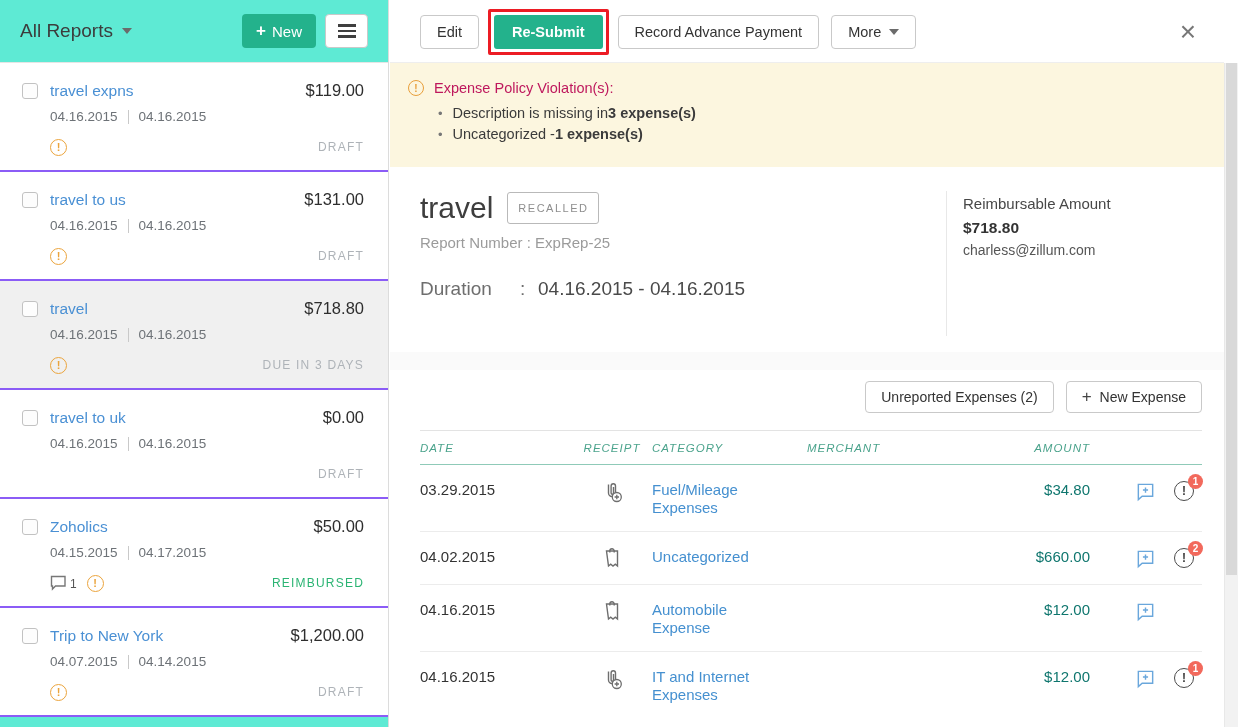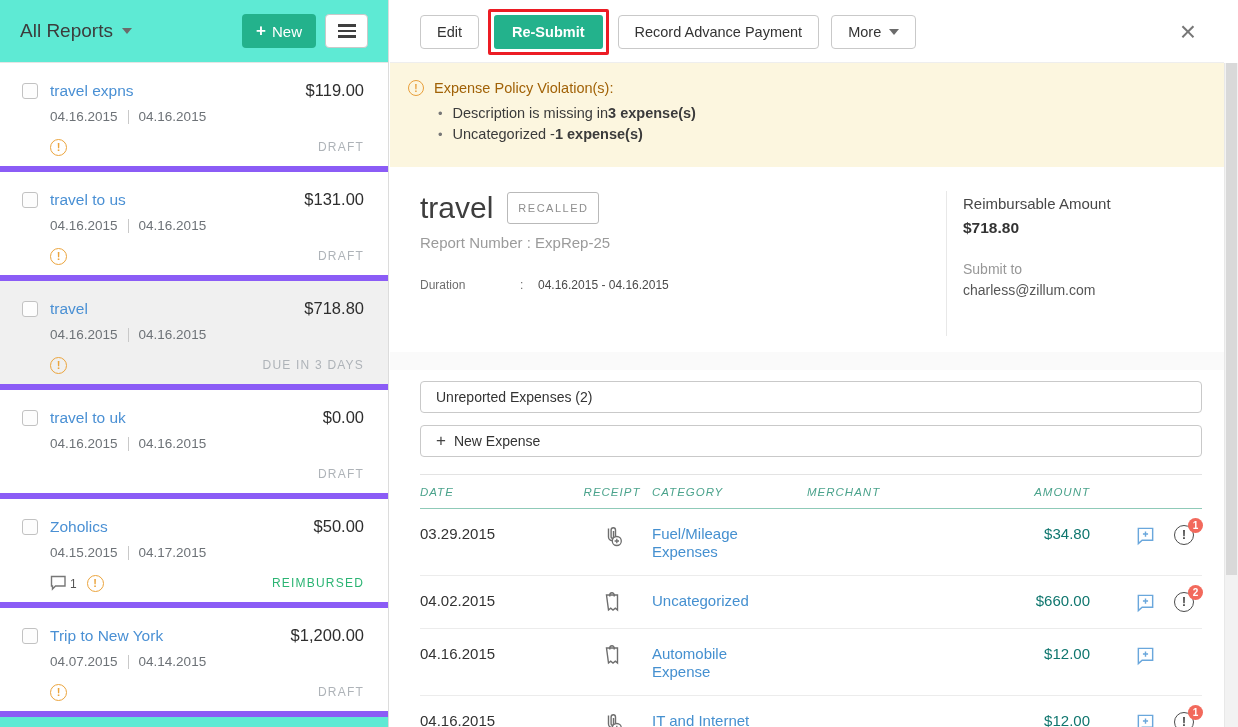--- a/index.html
+++ b/index.html
@@ -14,21 +14,21 @@
   .sb-header { height:63px; border-bottom:1px solid #e5e5e5; display:flex; align-items:center; padding:0 20px; }
   .sb-title { display:flex; align-items:center; gap:9px; cursor:pointer; }
   .sb-title-text { font-size:19px; color:#3c3c3c; }
   .caret { width:0; height:0; border-left:5px solid transparent; border-right:5px solid transparent; border-top:6px solid #6b6b6b; display:inline-block; }
   .sb-actions { margin-left:auto; display:flex; gap:9px; }
   .btn-new { background:#23b28c; color:#fff; border:none; border-radius:4px; height:34px; padding:0 14px; font-size:15px; display:flex; align-items:center; gap:6px; cursor:pointer; font-family:inherit; }
   .btn-new .plus { font-size:17px; font-weight:bold; }
   .btn-burger { width:43px; height:34px; background:#fff; border:1px solid #c9c9c9; border-radius:4px; display:flex; flex-direction:column; justify-content:center; align-items:center; gap:3px; cursor:pointer; }
   .btn-burger i { width:18px; height:2.4px; background:#3f3f3f; display:block; }
 
-  .sb-item { height:109px; border-bottom:6px solid #8b5cf6; padding:18px 24px 16px 22px; background:#fff; }
+  .sb-item { height:109px; border-bottom:2px solid #8b5cf6; padding:18px 24px 16px 22px; background:#fff; }
   .sb-item.selected { background:#f0f0f0; }
   .sbi-row1 { display:flex; align-items:center; }
   .cb { width:16px; height:16px; border:1px solid #c2c2c2; border-radius:3px; background:#fdfdfd; margin-right:12px; flex:none; cursor:pointer; }
   .rname { color:#4a90d4; font-size:15.5px; text-decoration:none; cursor:pointer; }
   .ramount { margin-left:auto; font-size:16.5px; color:#2e2e2e; }
   .sbi-row2 { margin-left:28px; margin-top:9px; font-size:13.5px; color:#6d7277; display:flex; align-items:center; }
   .dsep { width:1px; height:14px; background:#c9c9c9; margin:0 10px; display:inline-block; }
   .sbi-row3 { margin-left:28px; margin-top:13px; display:flex; align-items:center; min-height:20px; }
   .warn-ic { width:17px; height:17px; border:1.6px solid #eba43c; border-radius:50%; color:#eba43c; font-size:11px; font-weight:bold; display:flex; align-items:center; justify-content:center; flex:none; }
   .status { margin-left:auto; font-size:12px; letter-spacing:1.2px; color:#aeb3b8; }
@@ -42,48 +42,48 @@
   .tb-btn { background:#fff; border:1px solid #c9c9c9; border-radius:4px; height:34px; padding:0 16px; font-size:14.5px; color:#333; display:flex; align-items:center; gap:8px; cursor:pointer; font-family:inherit; }
   .red-annot { border:3px solid #ec1c24; padding:3px; margin:0 9px; border-radius:2px; }
   .btn-resubmit { background:#23b28c; color:#fff; border:none; border-radius:3px; height:34px; padding:0 18px; font-size:14.5px; font-weight:bold; cursor:pointer; font-family:inherit; }
   .tb-btn + .tb-btn { margin-left:12px; }
   .close-x { margin-left:auto; font-size:28px; color:#777; line-height:1; cursor:pointer; padding:0 6px; font-weight:normal; }
 
   
   .violations { background:#fcf6df; padding:17px 20px 15px 18px; height:104px; }
   .vio-title { display:flex; align-items:center; gap:10px; }
   .vio-ic { width:16px; height:16px; border:1.6px solid #e89f3b; border-radius:50%; color:#e89f3b; font-size:10px; font-weight:bold; display:flex; align-items:center; justify-content:center; flex:none; }
-  .vio-title-text { color:#a16207; font-size:14.5px; }
+  .vio-title-text { color:#be185d; font-size:14.5px; }
   .vio-list { list-style:none; margin-top:9px; padding-left:30px; }
   .vio-list li { font-size:14.5px; color:#3b3b3b; margin-top:5px; display:flex; align-items:center; }
   .vio-list li::before { content:"•"; color:#777; margin-right:10px; font-size:13px; }
   .vio-bold { font-weight:bold; }
 
   
   .report-header { position:relative; height:185px; background:#fff; }
   .rh-left { padding:24px 0 0 30px; }
   .rh-title-row { display:flex; align-items:center; gap:14px; }
   .rh-title { font-size:30px; font-weight:400; color:#3e3e3e; }
   .badge { border:1px solid #b9b9b9; border-radius:3px; color:#8e8e8e; font-size:11px; letter-spacing:1.5px; padding:9px 10px; }
   .rh-number { margin-top:9px; color:#9b9b9b; font-size:15px; }
-  .rh-duration { margin-top:27px; display:flex; font-size:12px; }
+  .rh-duration { margin-top:27px; display:flex; font-size:19px; }
   .rh-dur-label { width:100px; color:#6e6e6e; }
   .rh-dur-colon { width:18px; color:#6e6e6e; }
   .rh-dur-value { color:#4a4a4a; }
   .rh-right { position:absolute; left:556px; top:24px; bottom:16px; border-left:1px solid #e8e8e8; padding:4px 0 0 16px; width:268px; }
   .rh-reimb-label { font-size:15px; color:#474747; }
   .rh-reimb-amt { font-size:15.5px; font-weight:bold; color:#333; margin-top:7px; }
   .rh-submit-label { margin-top:24px; font-size:14px; color:#979797; }
   .rh-submit-val { margin-top:5px; font-size:14px; color:#555; }
 
   .gap-band { height:18px; background:#fafafa; }
 
   
   .expenses { background:#fff; padding:11px 22px 0 30px; }
-  .exp-actions { display:flex; justify-content:flex-end; gap:12px;flex-direction:column; }
+  .exp-actions { display:flex; justify-content:flex-end; gap:12px; }
   .exp-btn { background:#fff; border:1px solid #c9c9c9; border-radius:4px; height:32px; padding:0 15px; font-size:14px; color:#333; display:flex; align-items:center; gap:8px; cursor:pointer; font-family:inherit; }
   .exp-btn .plus { font-size:17px; color:#444; }
 
   .table { margin-top:17px; }
   .t-head { display:flex; border-top:1px solid #e3e3e3; border-bottom:1px solid #8fcab8; padding:11px 0 10px 0; }
   .t-head span { font-size:11.5px; color:#4ba38c; letter-spacing:1px;font-style:italic; }
   .t-row { display:flex; border-bottom:1px solid #ececec; padding:16px 0 14px 0; align-items:flex-start; }
   .t-row:last-child { border-bottom:none; }
   .col-date { width:152px; font-size:15px; color:#333; }
   .col-receipt { width:80px; display:flex; justify-content:center; }
@@ -272,21 +272,20 @@
       <div class="rh-number">Report Number : ExpRep-25</div>
       <div class="rh-duration">
         <span class="rh-dur-label">Duration</span>
         <span class="rh-dur-colon">:</span>
         <span class="rh-dur-value">04.16.2015 - 04.16.2015</span>
       </div>
     </div>
     <div class="rh-right">
       <div class="rh-reimb-label">Reimbursable Amount</div>
       <div class="rh-reimb-amt">$718.80</div>
-      <div class="rh-submit-label">Submit to</div>
       <div class="rh-submit-val">charless@zillum.com</div>
     </div>
   </div>
 
   <div class="gap-band"></div>
 
   <div class="expenses">
     <div class="exp-actions">
       <button class="exp-btn">Unreported Expenses (2)</button>
       <button class="exp-btn">

